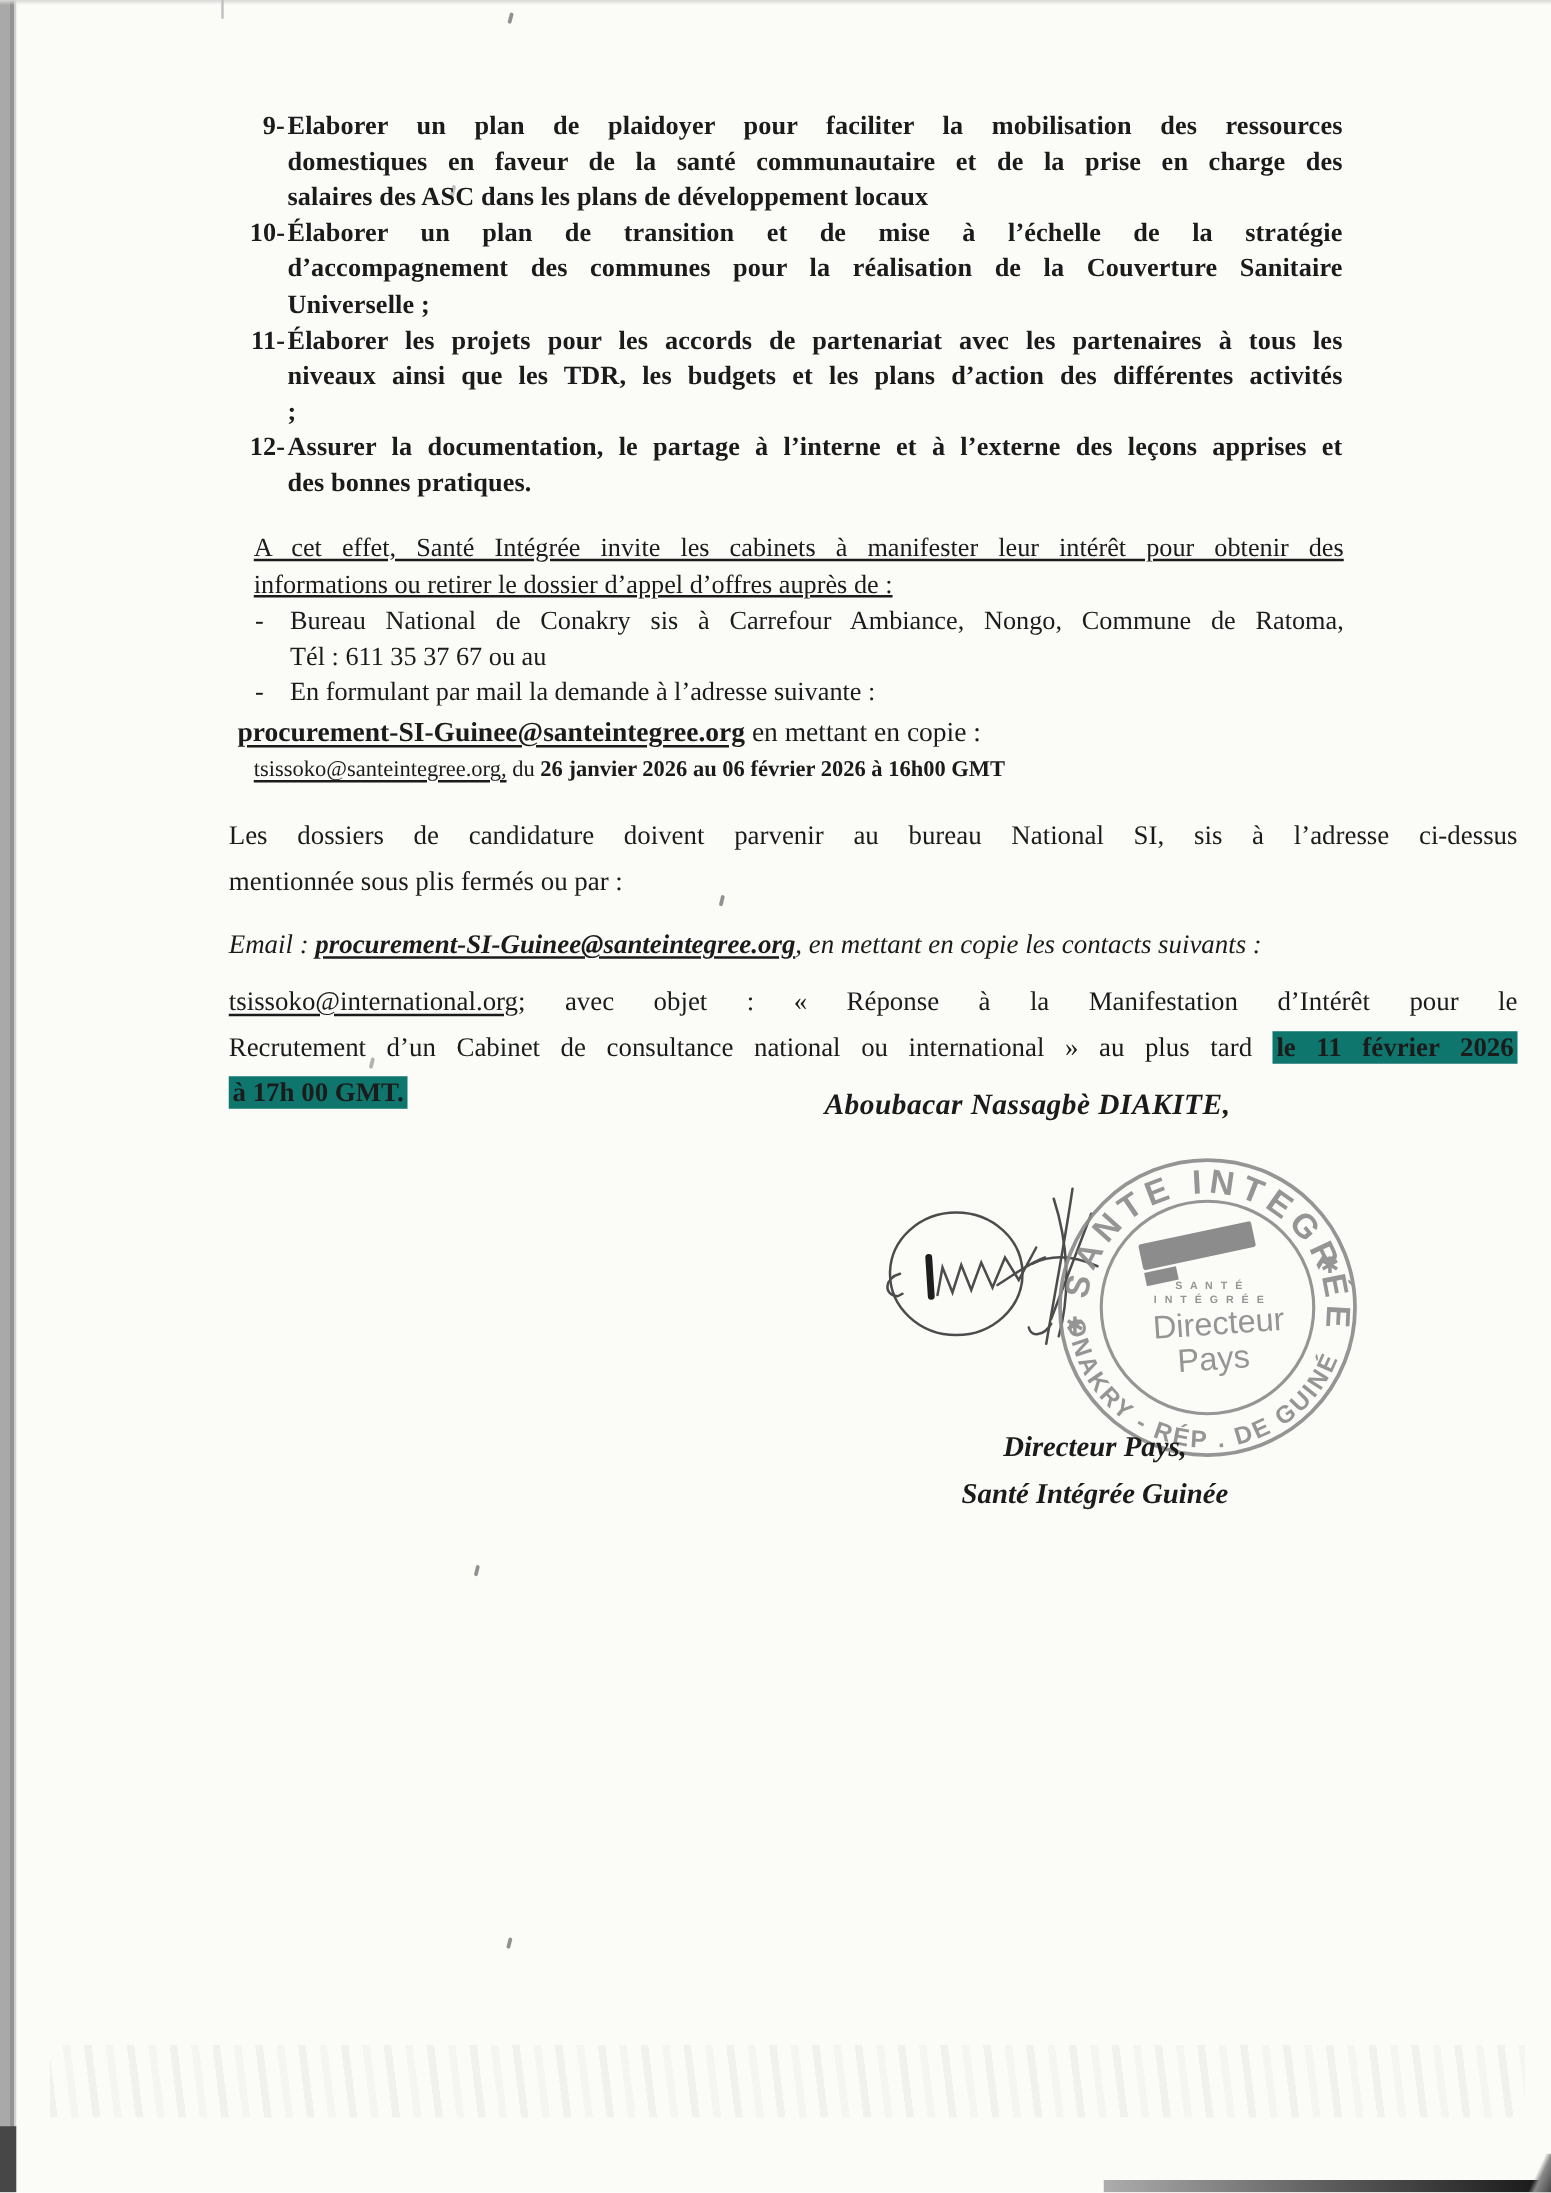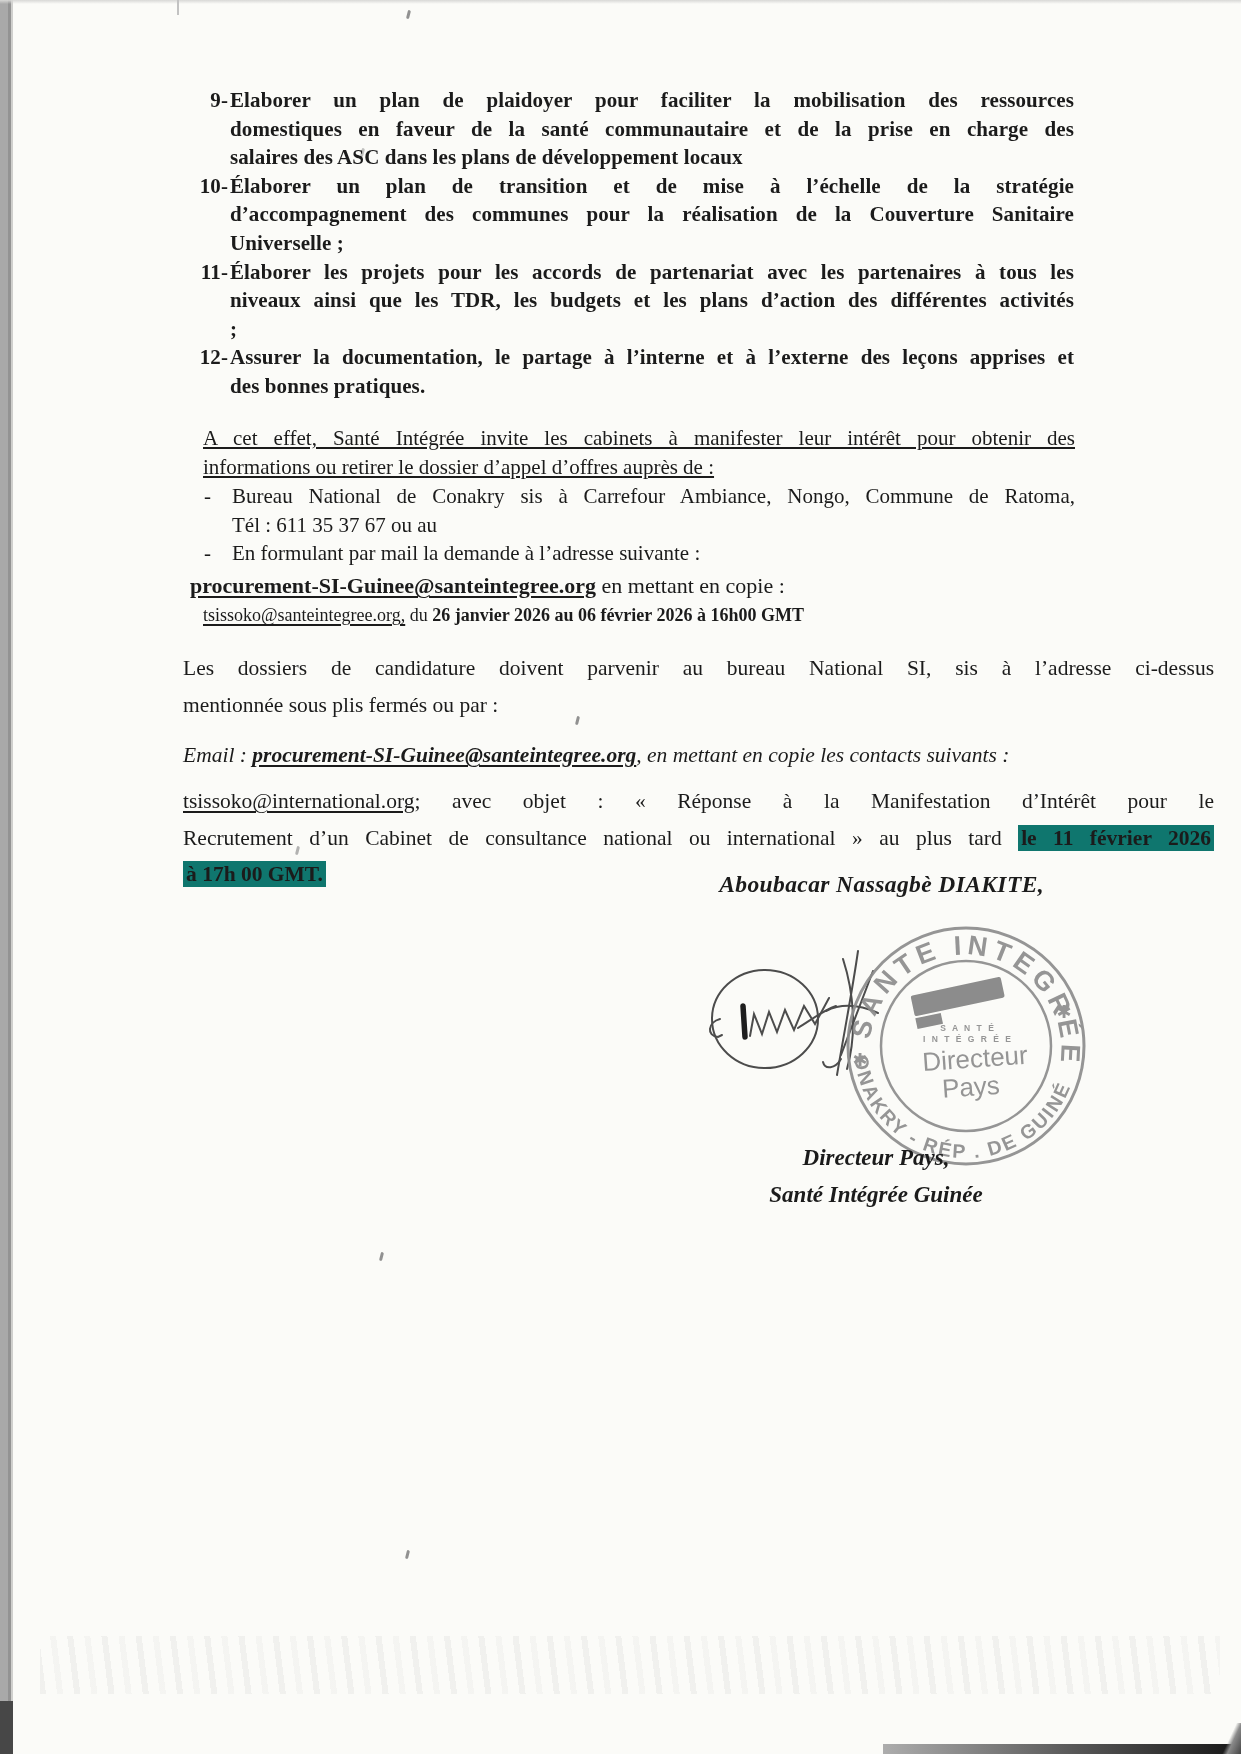--- a/index.html
+++ b/index.html
@@ -23,21 +23,21 @@
   .dash-block .li{display:flex;}
   .dash-block .marker{width:28px;flex:none;text-align:left;}
   .dash-block .li-text{flex:1;min-width:0;}
   .pline{left:190px;top:571px;width:872px;font-size:22px;line-height:29px;}
   .tline{left:203px;top:601px;width:872px;font-size:18px;line-height:29px;}
   
   .lower{left:171px;width:1031px;font-size:21.5px;line-height:36.5px;margin-left:12px;}
   .p1{top:650px;}
   .p2{top:737px;font-style:italic;}
   .p3{top:783px;}
-  .signatory{left:600px;top:871px;width:444px;text-align:right;
+  .signatory{left:600px;top:871px;width:444px;text-align:center;
              font-size:23.5px;font-weight:700;font-style:italic;letter-spacing:.4px;}
   .roleblock{left:652px;top:1139px;width:448px;text-align:center;
              font-size:23px;font-weight:700;font-style:italic;line-height:37px;}
   .signature{position:absolute;left:630px;top:933px;}
   .signature path,.signature ellipse{fill:none;stroke:#4c4c4c;stroke-width:2;stroke-linecap:round;}
   .stamp{position:absolute;left:843px;top:923px;opacity:.92;}
   .stamp circle{fill:none;stroke:#8d8d8d;}
   .stamp text{fill:#8d8d8d;}
   .arc-top{font:700 27px "Liberation Sans",sans-serif;letter-spacing:5px;}
   .arc-bot{font:700 19.5px "Liberation Sans",sans-serif;letter-spacing:2.2px;}

